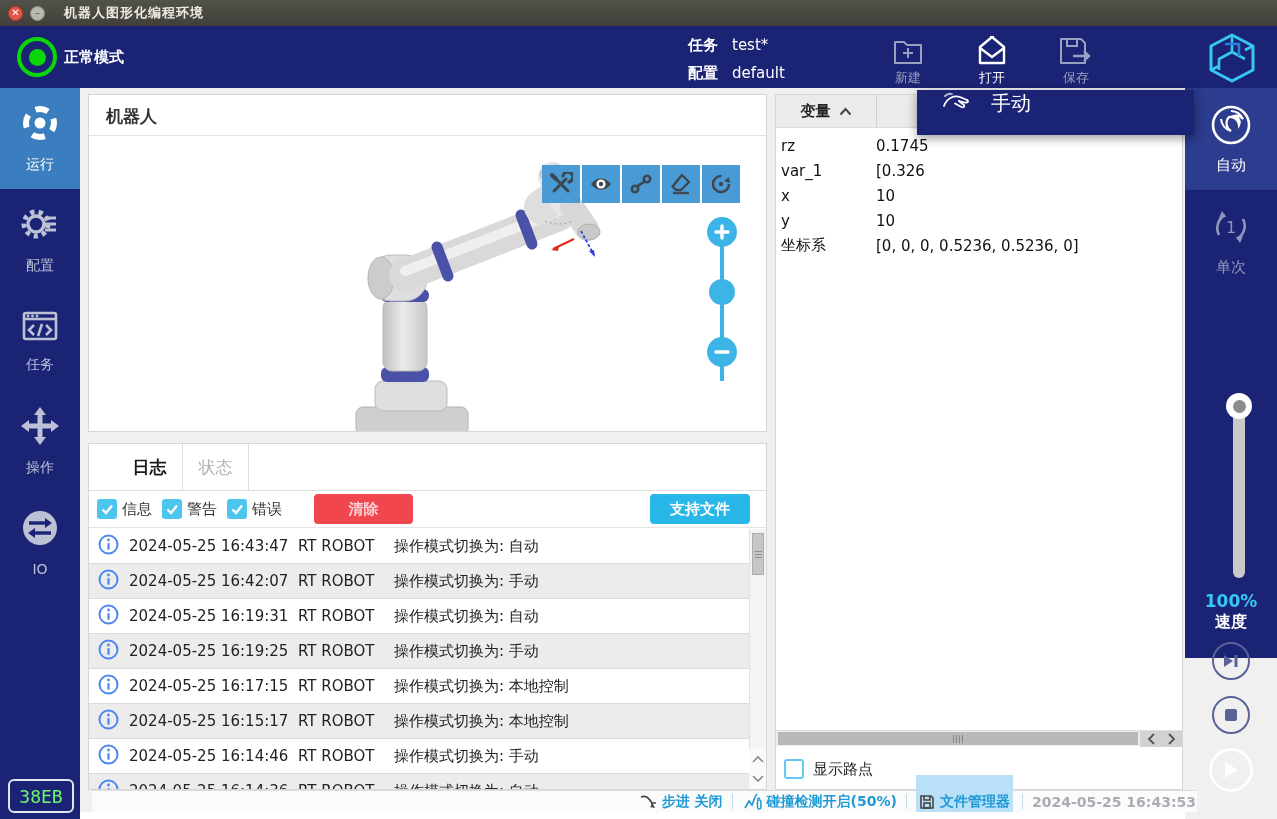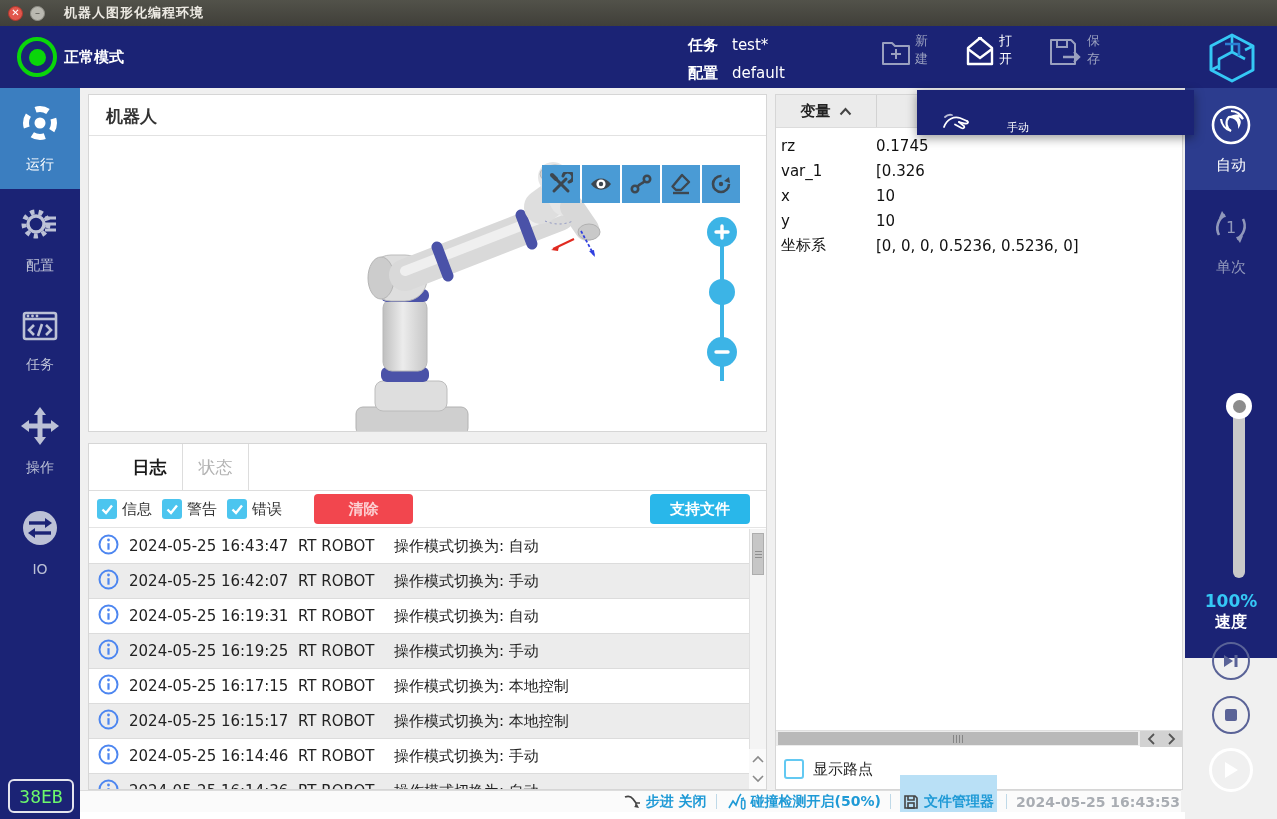--- a/index.html
+++ b/index.html
@@ -19,21 +19,21 @@
   
   .header { position:absolute; left:0; top:26px; width:1277px; height:62px; background:#1b2375; color:#fff; }
   .mode-ind { position:absolute; left:17px; top:11px; width:40px; height:40px; border-radius:50%;
     border:4px solid #0ad60a; display:flex; align-items:center; justify-content:center; }
   .mode-ind i { width:17px; height:17px; border-radius:50%; background:#0ad60a; }
   .mode-label { position:absolute; left:64px; top:22px; font-size:15px; font-weight:bold; }
   .hdr-kv { position:absolute; left:688px; font-size:15px; display:flex; gap:14px; }
   .hdr-kv .k { font-weight:bold; } .hdr-kv .v { font-weight:normal; }
   .kv1 { top:10px; } .kv2 { top:38px; }
   .hdr-actions { position:absolute; left:880px; top:6px; display:flex; gap:28px; }
-  .hact { width:56px; display:flex; align-items:center; gap:3px; cursor:pointer; }
+  .hact { width:56px; display:flex; flex-direction:column; align-items:center; gap:3px; cursor:pointer; }
   .hact .ico { height:34px; display:flex; align-items:flex-end; }
   .hact .lbl { font-size:13px; }
   .hact.dim { color:#9aa0bf; } .hact.lit { color:#ffffff; }
   .brand { position:absolute; right:18px; top:6px; width:54px; height:52px; }
 
   
   .leftnav { position:absolute; left:0; top:88px; width:80px; height:731px; background:#1b2375; z-index:4; }
   .nav-item { height:101px; display:flex; flex-direction:column; align-items:center; justify-content:center;
     gap:9px; color:#bcc1d6; cursor:pointer; }
   .nav-item .nlbl { font-size:14px; }
@@ -100,43 +100,43 @@
   .hthumb i { width:1px; height:8px; background:#858585; }
   .harrows { position:absolute; right:0; top:0; height:16px; width:42px; background:#d2d2d2; display:flex; }
   .harr { width:21px; height:16px; display:flex; align-items:center; justify-content:center; cursor:pointer; }
   .waypoint-row { position:absolute; left:8px; bottom:10px; display:flex; align-items:center; gap:9px;
     font-size:15px; color:#222; cursor:pointer; }
   .box-empty { width:20px; height:20px; border-radius:3px; background:#fff; border:2px solid #63c9f2; }
 
   
   .mode-menu { position:absolute; left:917px; top:90px; width:277px; z-index:50; background:#1b2375;
     box-shadow:0 3px 10px rgba(0,0,0,.4); }
-  .menu-item { height:45px; display:flex; align-items:flex-end; gap:36px; padding-left:24px; color:#fff;
-    font-size:11px; cursor:pointer; }
+  .menu-item { height:45px; display:flex; align-items:flex-start; gap:20px; padding-left:24px; color:#fff;
+    font-size:20px; cursor:pointer; }
   .menu-item + .menu-item { border-top:1px solid #3d4a9b; }
 
   
   .rightnav { position:absolute; right:0; top:88px; width:92px; height:570px; background:#1b2375; z-index:4; color:#fff; }
   .rn-item { height:102px; display:flex; flex-direction:column; align-items:center; justify-content:center; gap:9px; cursor:pointer; }
   .rn-item .nlbl { font-size:15px; }
   .rn-item.semi { background:#2c3c8e; color:#fff; }
   .rn-item.dim { color:#9097ba; }
   .speed-track { position:absolute; left:48px; top:318px; width:12px; height:172px; background:#c9c9c9; border-radius:6px; }
   .speed-handle { position:absolute; left:41px; top:305px; width:26px; height:26px; border-radius:50%; background:#fff;
     display:flex; align-items:center; justify-content:center; cursor:pointer; }
   .speed-handle i { width:13px; height:13px; border-radius:50%; background:#8c8c8c; }
   .speed-val { position:absolute; left:0; width:92px; top:503px; text-align:center; font-size:17px; font-weight:bold; color:#35c8f5; }
   .speed-lbl { position:absolute; left:0; width:92px; top:524px; text-align:center; font-size:16px; font-weight:bold; color:#fff; }
   .pbtn { position:absolute; left:50%; transform:translateX(-50%); border-radius:50%; display:flex;
     align-items:center; justify-content:center; cursor:pointer; }
   .pbtn.dim { width:38px; height:38px; border:2px solid #5a6397; color:#5a6397; }
   .pbtn.lit { width:44px; height:44px; border:3px solid #fff; color:#fff; }
 
   
-  .statusbar { position:absolute; left:76px; top:790px; width:1105px; height:22px; background:#fbfbfb;
+  .statusbar { position:absolute; left:92px; top:790px; width:1105px; height:22px; background:#fbfbfb;
     border-top:1px solid #ddd; display:flex; align-items:center; justify-content:flex-end; gap:9px;
     font-size:14px; font-weight:bold; color:#1f9ad6; padding-right:1px;text-align:center; }
   .sb-item { display:flex; align-items:center; gap:5px; cursor:pointer; }
   .sb-item.hl { background:#b9e0f6; padding:18px 3px; }
   .sb-sep { width:1px; height:15px; background:#bfd9e8; }
   .sb-time { color:#a9adb3; font-weight:bold; }
   .bottom-strip { position:absolute; left:80px; top:812px; width:1105px; height:7px; background:#fff; }
 </style>
 </head>
 <body>

